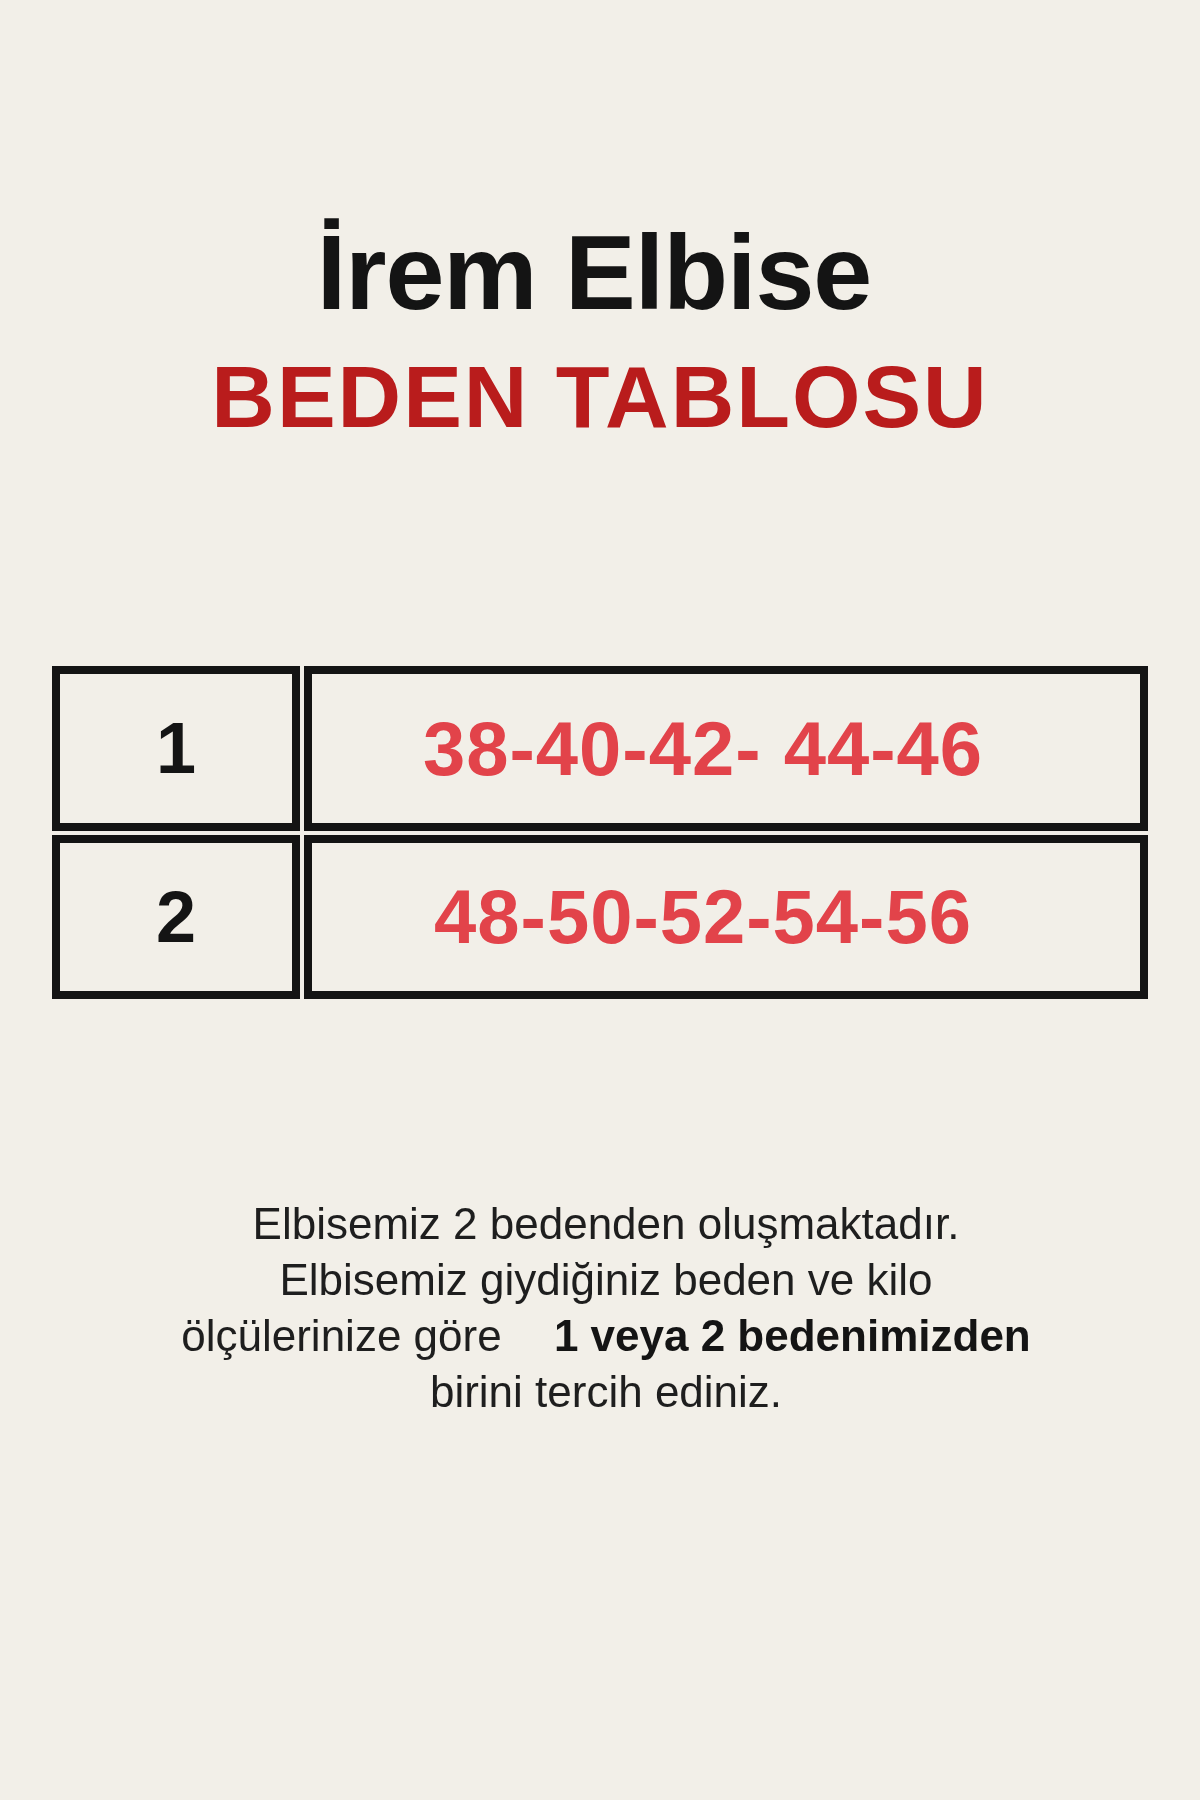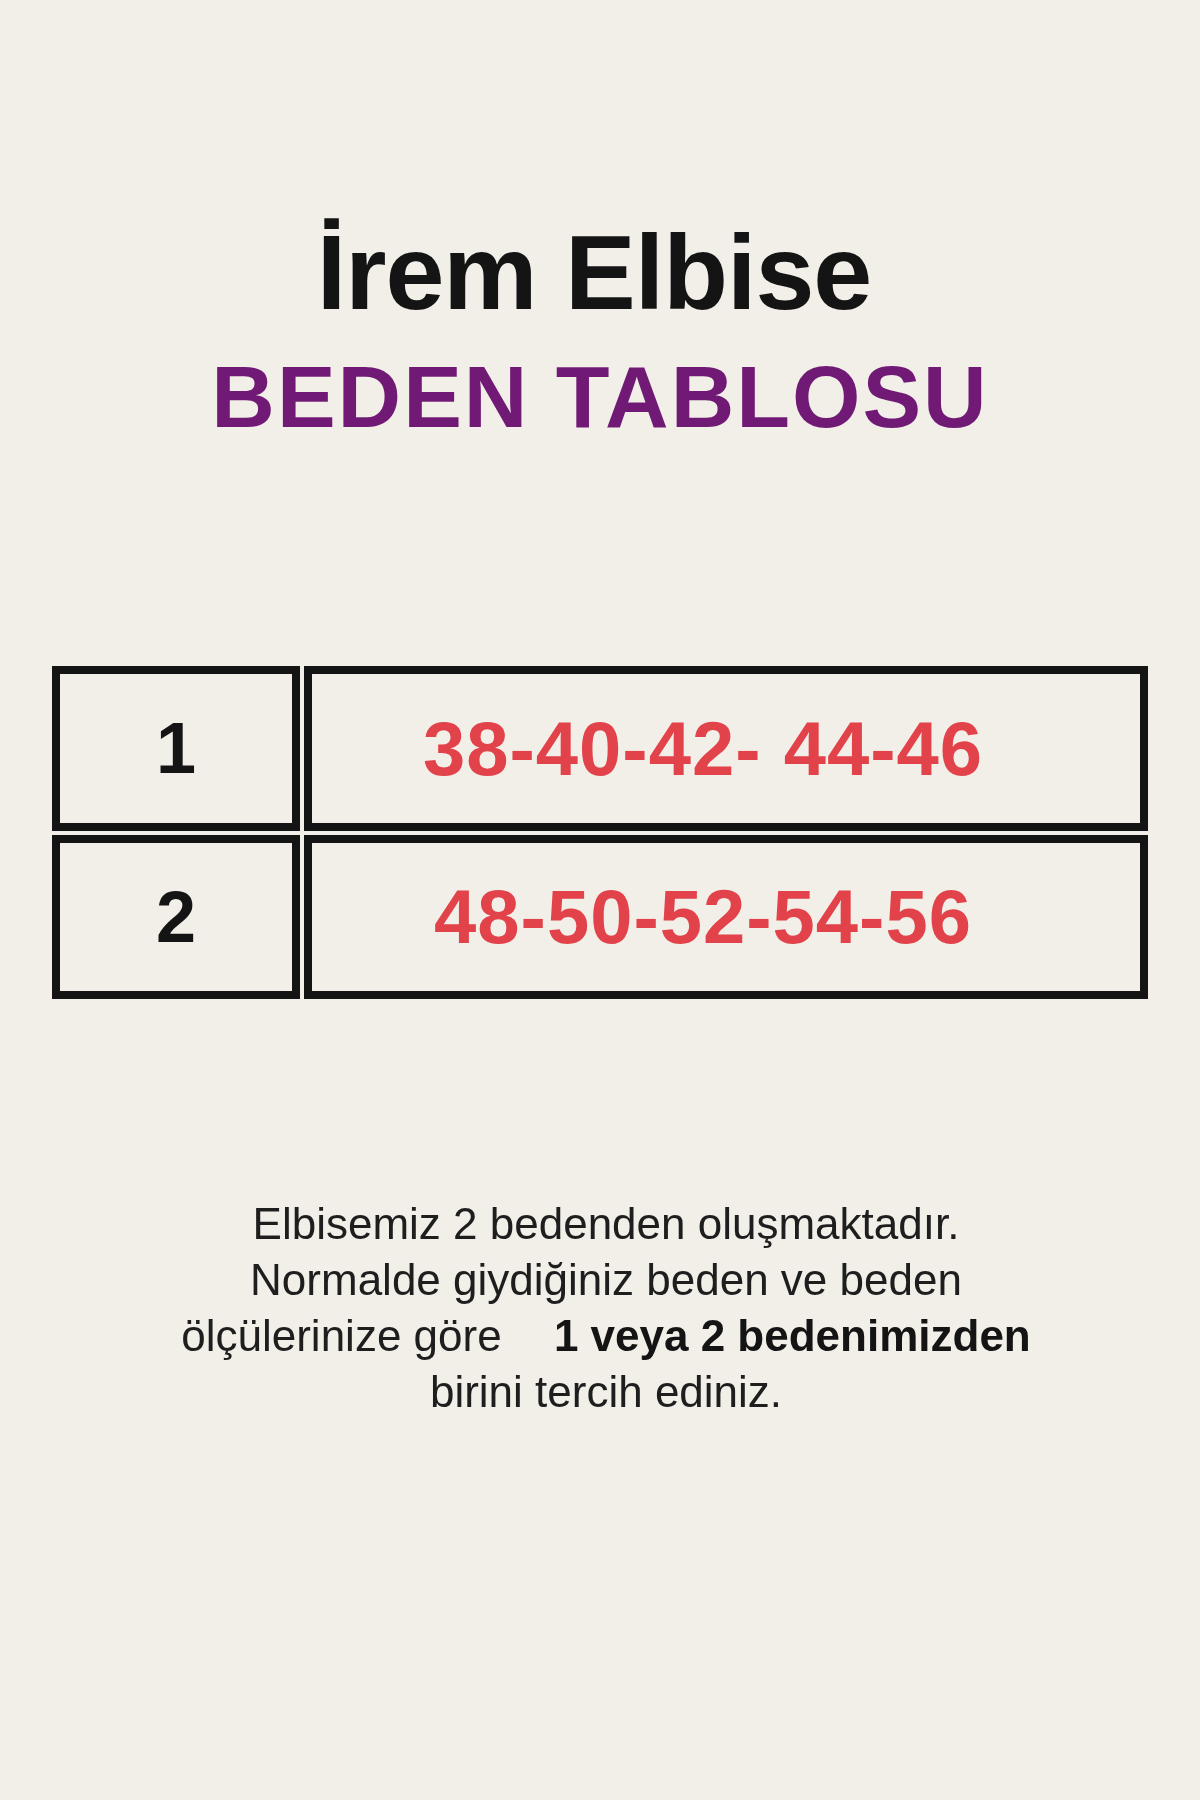--- a/index.html
+++ b/index.html
@@ -32,21 +32,21 @@
   .subtitle {
     position: absolute;
     top: 348px;
     left: 0;
     right: 0;
     text-align: center;
     font-size: 88px;
     line-height: 98px;
     font-weight: 700;
     letter-spacing: 2px;
-    color: #701a75;
+    color: #b91c1c;
   }
 
   
   .size-table {
     position: absolute;
     top: 662px;
     left: 48px;
     width: 1104px;
     height: 341px;
     border-collapse: separate;
@@ -137,19 +137,19 @@
       </tr>
       <tr>
         <td class="group-cell">2</td>
         <td class="sizes-cell">48-50-52-54-56</td>
       </tr>
     </tbody>
   </table>
 
   <div class="description">
     <span>Elbisemiz 2 bedenden oluşmaktadır.</span><br>
-    <span>Normalde giydiğiniz beden ve beden</span><br>
+    <span>Elbisemiz giydiğiniz beden ve kilo</span><br>
     <span>ölçülerinize göre </span><strong>1 veya 2 bedenimizden</strong><br>
     <span>birini tercih ediniz.</span>
   </div>
 
 
 </div>
 
 </body></html>

